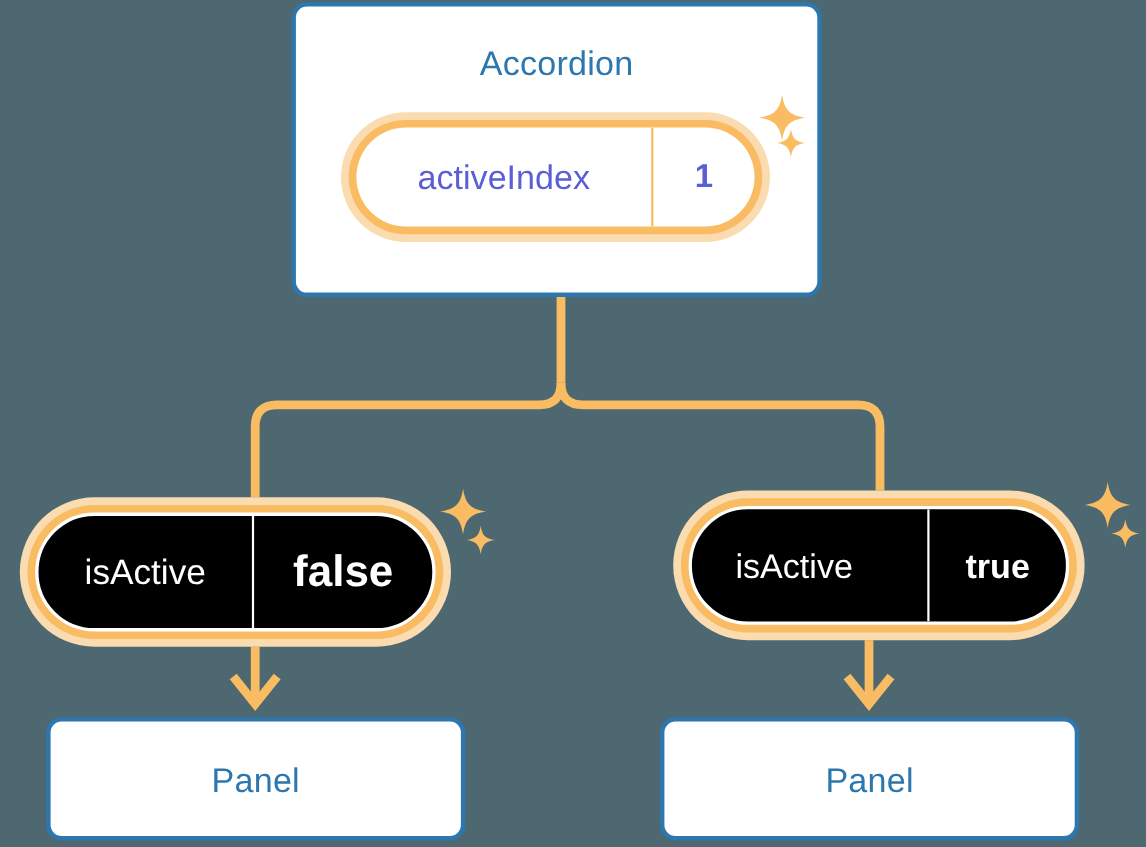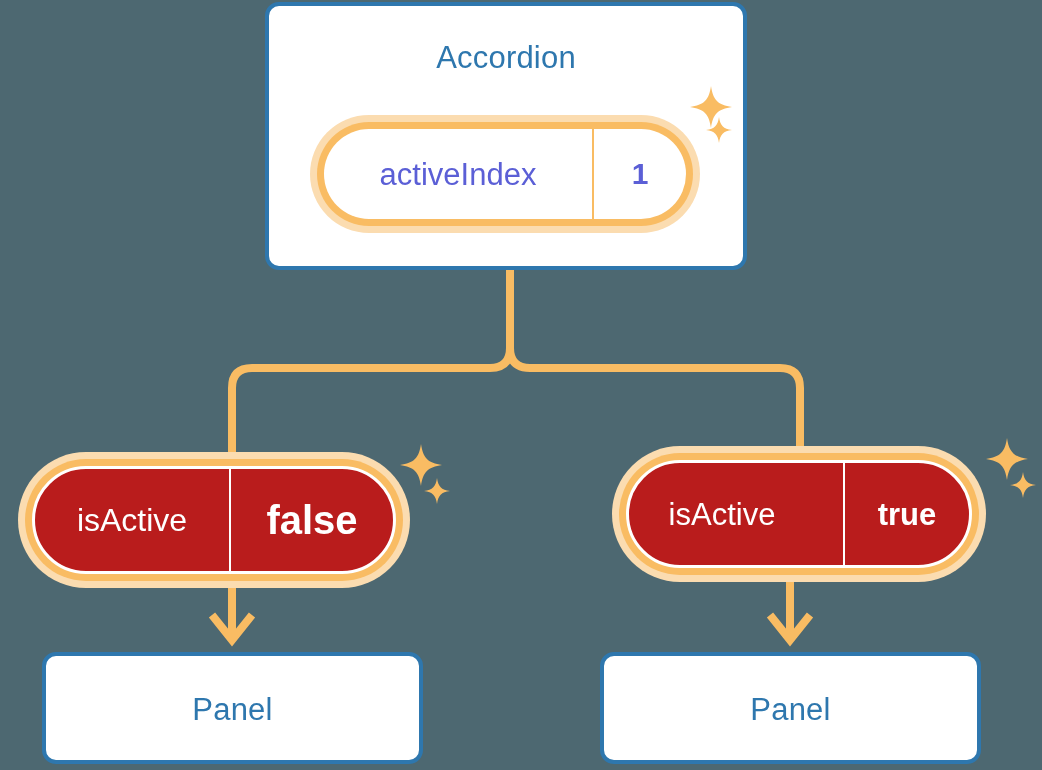--- a/index.html
+++ b/index.html
@@ -93,38 +93,38 @@
     box-sizing: border-box;
     height: 100%;
     display: flex;
     align-items: stretch;
     overflow: hidden;
   }
 
   
   #pill-active-index {
     left: 310px;
-    top: 115px;
+    top: 102px;
     width: 390px;
     height: 118px;
   }
   #pill-active-index > .ring > .inner {
     background: #ffffff;
   }
   #pill-active-index .pill-key,
   #pill-active-index .pill-value {
     color: #5b5fd6;
   }
   #pill-active-index .pill-value {
     border-left: 2px solid #f9bc63;
   }
 
   
   .pill-purple > .ring > .inner {
-    background: #b91c1c;
+    background: #000000;
     border: 3px solid #ffffff;
   }
   .pill-purple .pill-key,
   .pill-purple .pill-value {
     color: #ffffff;
   }
   .pill-purple .pill-value {
     border-left: 2px solid #ffffff;
   }
 

